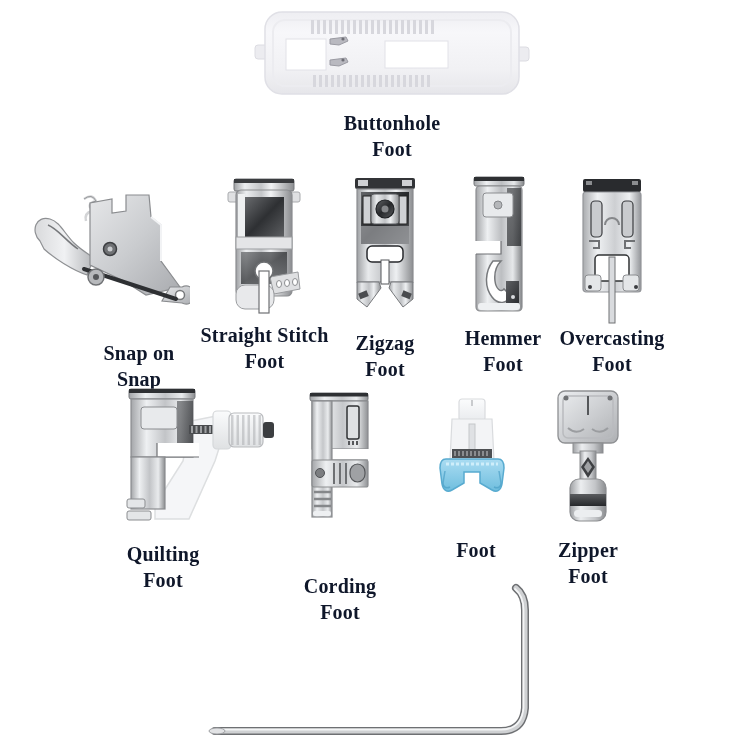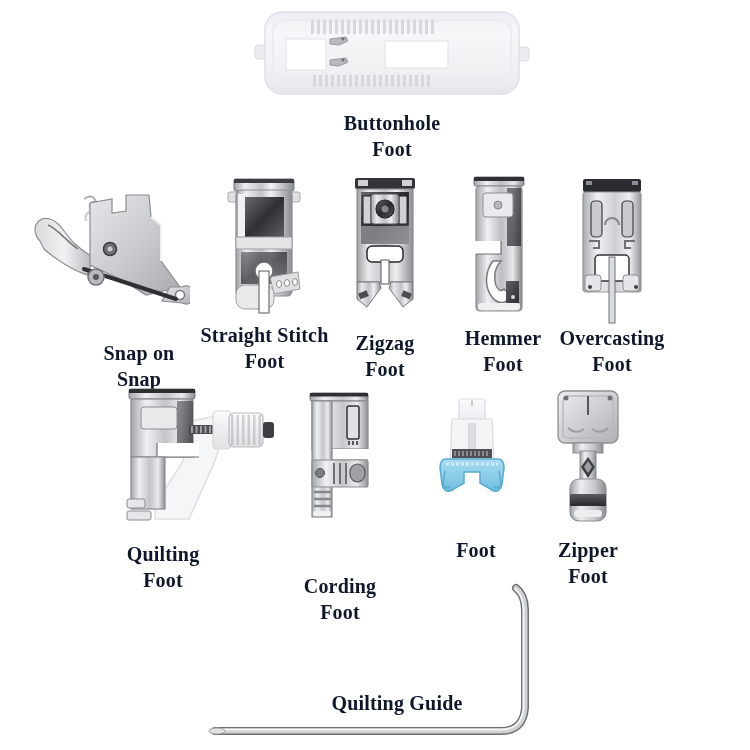--- a/index.html
+++ b/index.html
@@ -389,17 +389,14 @@
   </div>
 
   <figure class="item" style="left:205px;top:580px;">
     <svg width="340" height="162" viewBox="0 0 340 162">
       <path d="M10,151 L296,151 Q318,151 320,128 L320,30 Q320,15 311,8" fill="none" stroke="#6e7073" stroke-width="8" stroke-linecap="round"></path>
       <path d="M10,151 L296,151 Q318,151 320,128 L320,30 Q320,15 311,8" fill="none" stroke="#cfd1d3" stroke-width="5" stroke-linecap="round"></path>
       <path d="M10,149.5 L296,149.5 Q316.5,149.5 318.5,128 L318.5,30 Q318.5,16 310,9" fill="none" stroke="#f4f5f6" stroke-width="1.8" stroke-linecap="round"></path>
       <ellipse cx="12" cy="151" rx="8" ry="3" fill="#e2e3e5" stroke="#9fa1a4" stroke-width="1"></ellipse>
     </svg>
   </figure>
-  <div class="label" style="left:302px;top:690px;width:190px;">
-    <span class="line">Quilting Guide</span>
-  </div>
 
 </div>
 
 </body></html>

